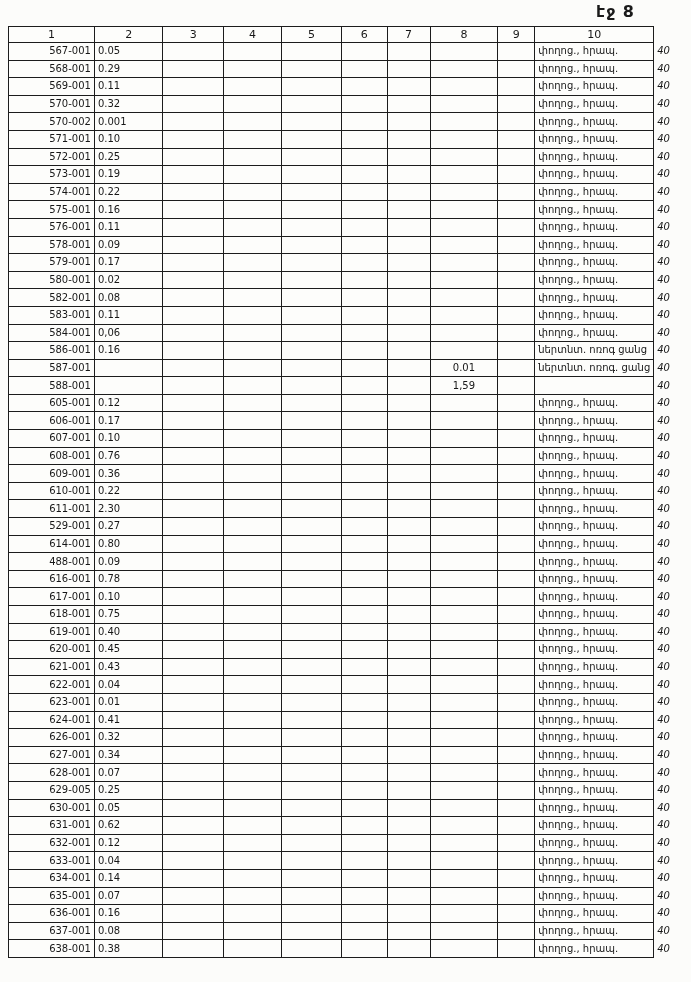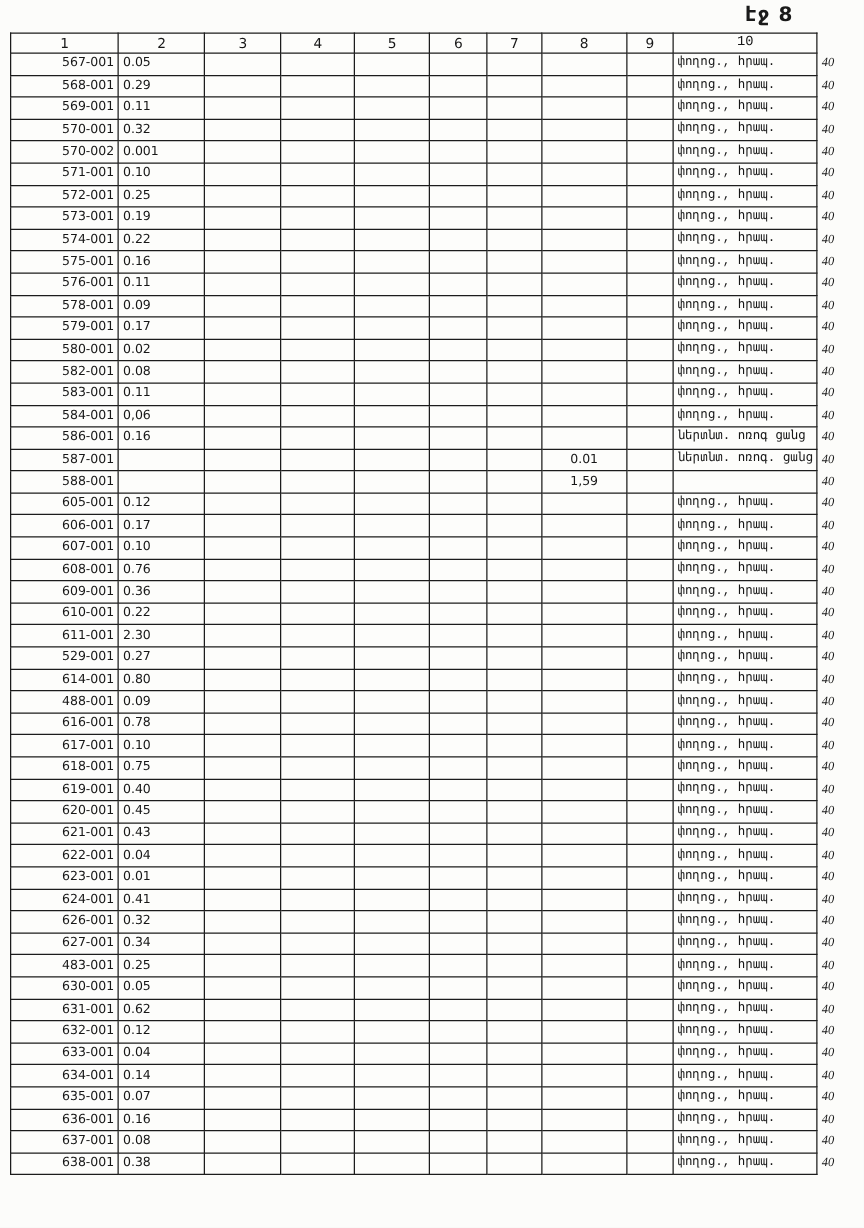--- a/index.html
+++ b/index.html
@@ -55,31 +55,30 @@
   }
   .c1  { width: 84px;  text-align: right; }
   .c2  { width: 66px;  text-align: left; }
   .c3  { width: 60px; }
   .c4  { width: 57px; }
   .c5  { width: 59px; }
   .c6  { width: 43px; }
   .c7  { width: 40px; }
   .c8  { width: 66px;  text-align: center; }
   .c9  { width: 33px; }
-  .c10 { width: 96px;  text-align: left; font-size: 9.5px; font-family: Liberation Mono, monospace; }
+  .c10 { width: 96px;  text-align: left; font-size: 9.5px; }
   .mark-cell {
     border: none !important;
     background: transparent !important;
     width: 32px;
     font-size: 9px;
     color: #4d4d4d;
     text-align: left;
     padding-left: 7px;
     font-style: italic;
-    font-family: Liberation Serif, serif;
   }
 </style>
 </head>
 <body>
 
 <div class="page">
 
   <div class="page-label">էջ 8</div>
 
   <table class="doc-table">
@@ -626,21 +625,34 @@
           <td class="c4"></td>
           <td class="c5"></td>
           <td class="c6"></td>
           <td class="c7"></td>
           <td class="c8"></td>
           <td class="c9"></td>
           <td class="c10">փողոց., հրապ.</td>
           <td class="mark-cell">40</td>
         </tr>
         <tr>
-          <td class="c1">483-001</td>
+          <td class="c1">628-001</td>
+          <td class="c2">0.07</td>
+          <td class="c3"></td>
+          <td class="c4"></td>
+          <td class="c5"></td>
+          <td class="c6"></td>
+          <td class="c7"></td>
+          <td class="c8"></td>
+          <td class="c9"></td>
+          <td class="c10">փողոց., հրապ.</td>
+          <td class="mark-cell">40</td>
+        </tr>
+        <tr>
+          <td class="c1">629-005</td>
           <td class="c2">0.25</td>
           <td class="c3"></td>
           <td class="c4"></td>
           <td class="c5"></td>
           <td class="c6"></td>
           <td class="c7"></td>
           <td class="c8"></td>
           <td class="c9"></td>
           <td class="c10">փողոց., հրապ.</td>
           <td class="mark-cell">40</td>

